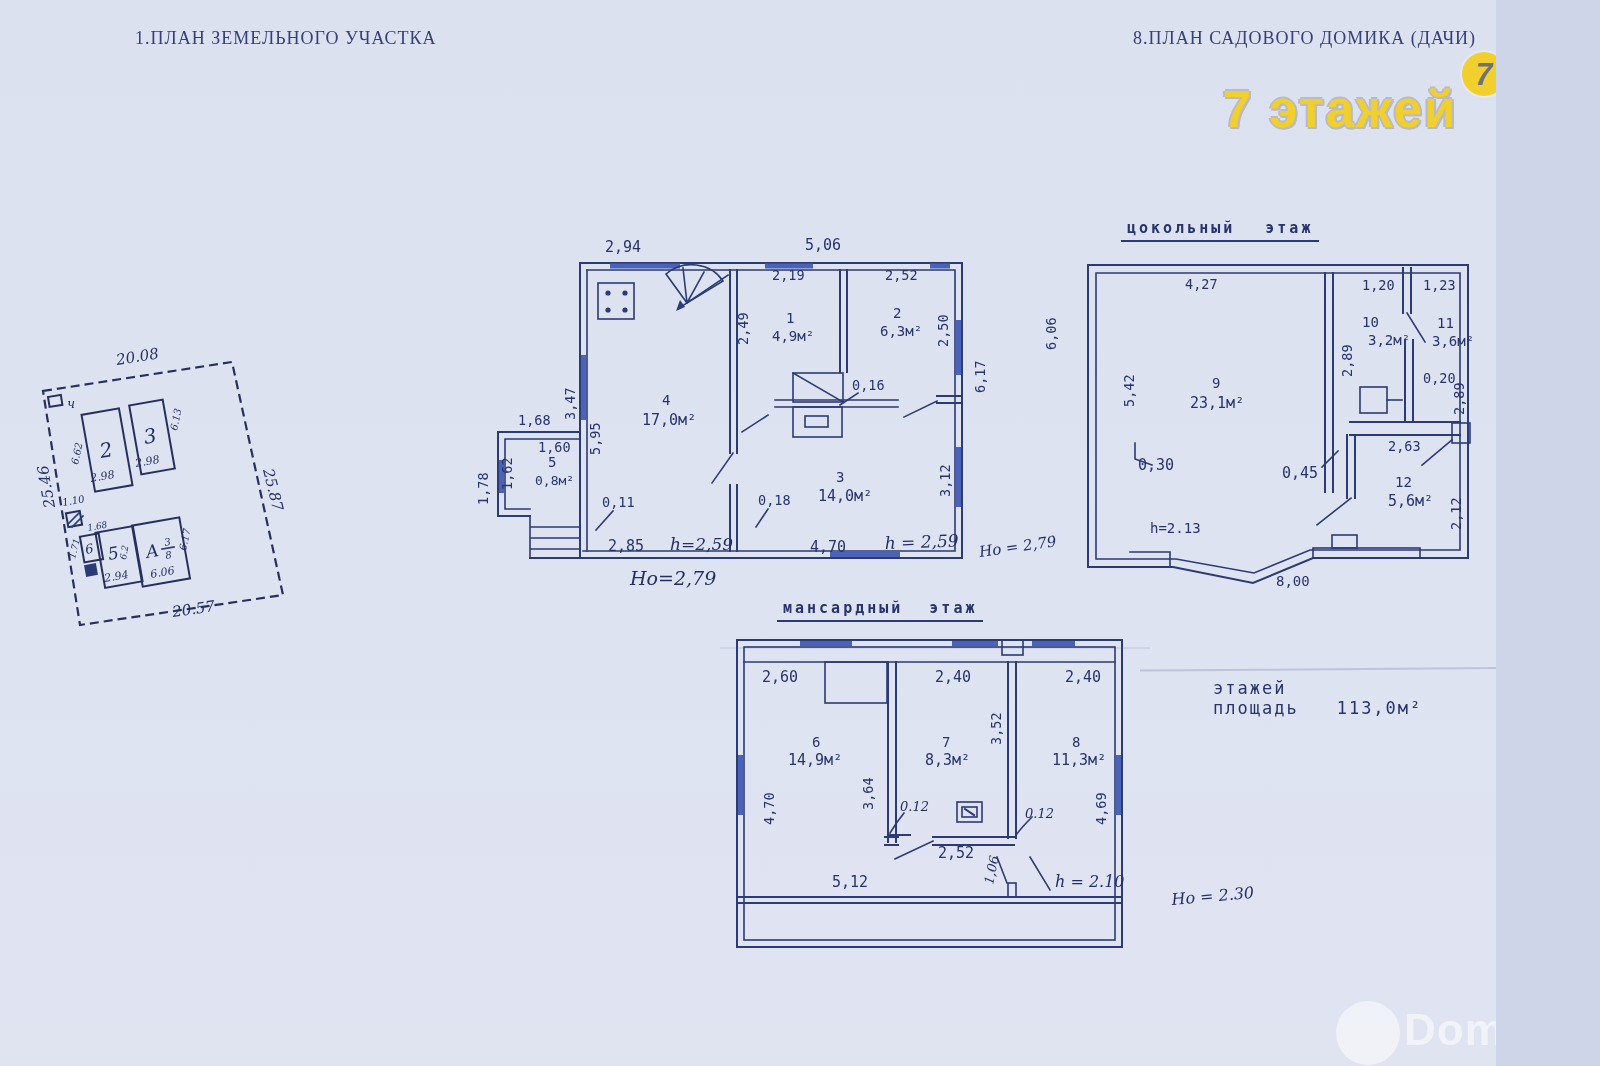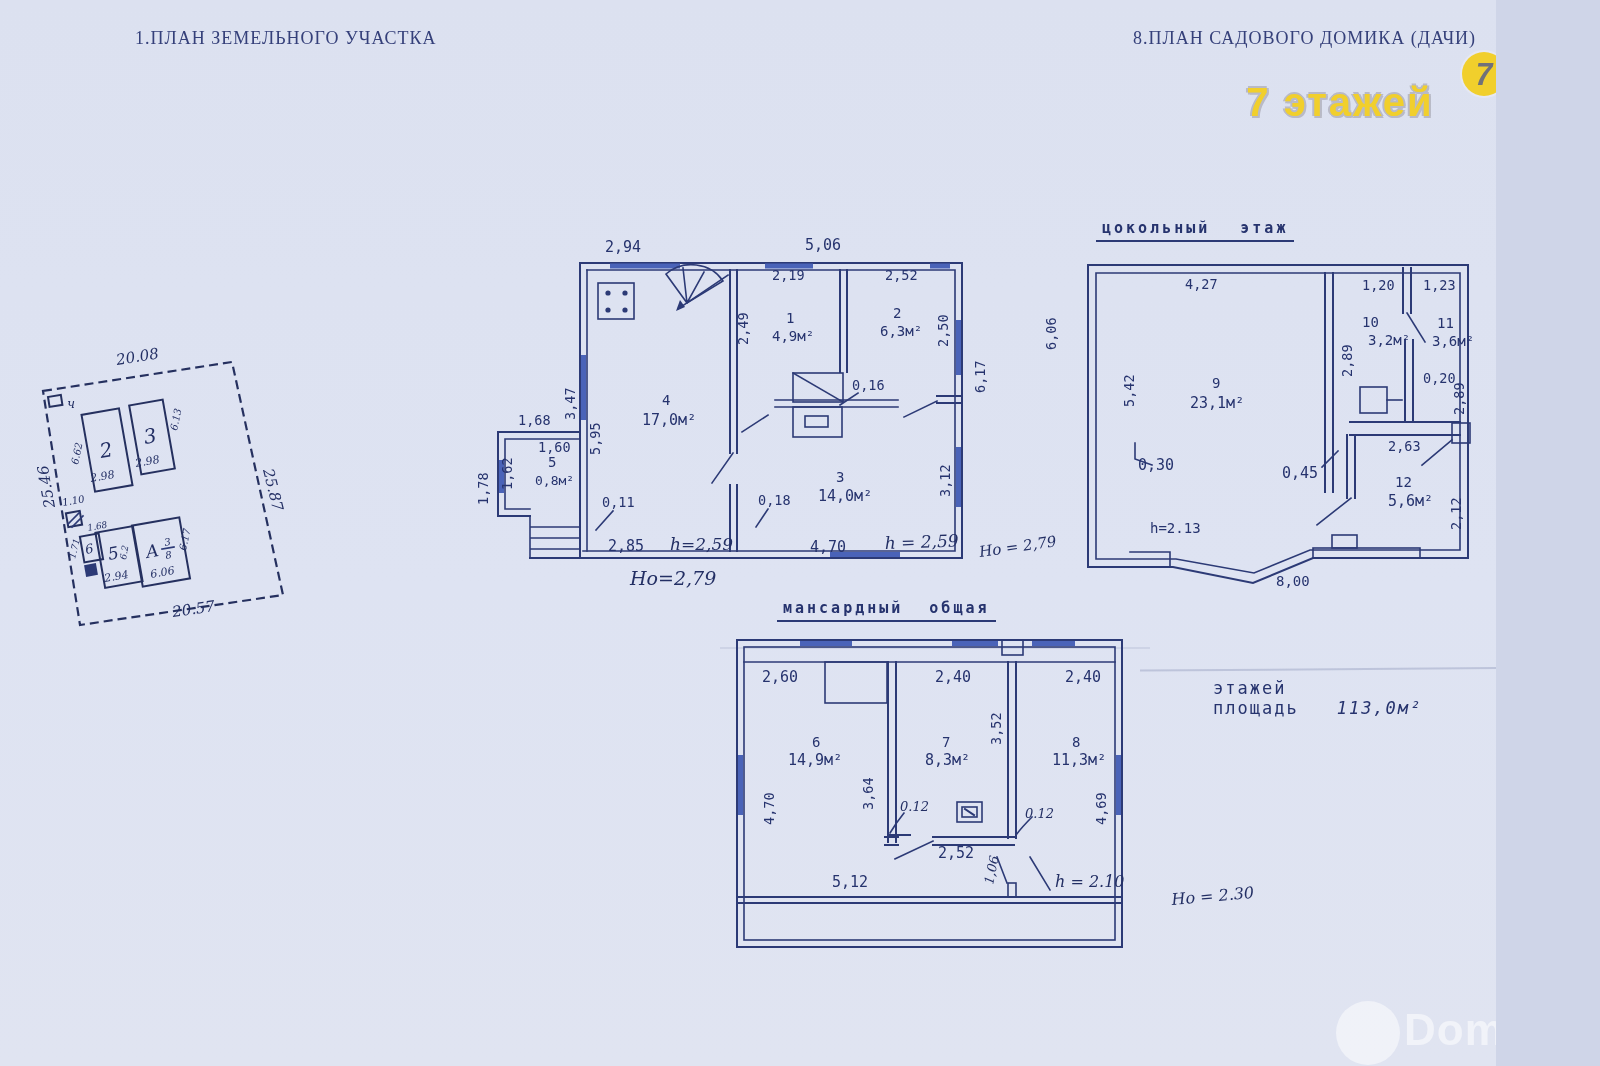--- a/index.html
+++ b/index.html
@@ -15,23 +15,23 @@
   .ink{fill:#2c3a76;}
   .dash{stroke:#25305f;stroke-width:2.2;fill:none;stroke-dasharray:9 5;}
   .plot{stroke:#25305f;stroke-width:2;fill:none;}
   .title{position:absolute;color:#35407a;font-family:"Liberation Serif",serif;
          font-size:18px;letter-spacing:1px;}
   .plan-title{position:absolute;color:#26336e;font-family:"DejaVu Sans Mono",monospace;
         font-weight:bold;font-size:15px;letter-spacing:3px;word-spacing:18px;
         border-bottom:2px solid #2c3a76;padding:0 6px 3px 6px;}
   #total-area{position:absolute;left:1213px;top:678px;color:#26336e;
         font-family:"DejaVu Sans Mono",monospace;font-size:17px;letter-spacing:2px;}
-  #total-area .val{margin-left:38px;font-style:italic;}
+  #total-area .val{margin-left:38px;}
   #logo-text{position:absolute;left:1215px;top:80px;width:250px;text-align:center;
-        font-family:"Liberation Sans",sans-serif;font-weight:bold;font-size:40px;
+        font-family:"Liberation Sans",sans-serif;font-weight:bold;font-size:51px;
         color:#f1cf2c;letter-spacing:2px;
         text-shadow:-2px 0 0 #b9bac6,2px 0 0 #b9bac6,0 -2px 0 #b9bac6,0 2px 0 #b9bac6,2px 2px 0 #b9bac6;}
   #logo-badge{position:absolute;left:1462px;top:52px;width:44px;height:44px;border-radius:50%;
         background:#f1cf2c;display:flex;align-items:center;justify-content:center;
         box-shadow:0 0 0 2px #e6e8f2;}
   #logo-badge span{color:#70717a;font-weight:bold;font-size:32px;transform:skew(-10deg);
         font-family:"Liberation Sans",sans-serif;}
   .fold{position:absolute;height:2px;background:rgba(120,130,170,.32);}
   #wm-circle{position:absolute;left:1336px;top:1001px;width:64px;height:64px;border-radius:50%;
         background:rgba(255,255,255,.5);}
@@ -175,21 +175,21 @@
     <text x="122" y="272" font-size="13.5">0,11</text>
     <text x="278" y="270" font-size="13.5">0,18</text>
     <text x="128" y="316" font-size="15">2,85</text>
     <text class="hand" x="190" y="315" font-size="17">h=2,59</text>
     <text x="330" y="317" font-size="15">4,70</text>
     <text class="hand" x="405" y="314" font-size="17" transform="rotate(-2 405 314)">h = 2,59</text>
     <text class="hand" x="150" y="350" font-size="19">Но=2,79</text>
     <text class="hand" x="500" y="322" font-size="15" transform="rotate(-8 500 322)">Но = 2,79</text>
   </svg>
 
-  <div class="plan-title" style="left:1096px;top:219px;">цокольный этаж</div>
+  <div class="plan-title" style="left:1121px;top:219px;">цокольный этаж</div>
   <svg style="left:1040px;top:215px;" width="560" height="385" viewBox="0 0 560 385">
     <path class="w" d="M48,50 H428 V343 H273 L213,368 L133,352 H48 Z"></path>
     <path class="w1" d="M56,58 H420 V335 H270 L214,358 L136,344 H56 Z"></path>
 
     <rect class="w1" x="273" y="333" width="107" height="10"></rect>
     <rect class="w1" x="292" y="320" width="25" height="13"></rect>
     <path class="w1" d="M90,337 H130 V352"></path>
 
     <path class="w" d="M285,58 V277 M293,58 V277"></path>
     <path class="w" d="M307,220 V283 M315,220 V283"></path>
@@ -223,21 +223,21 @@
     <text x="355" y="272" font-size="14">12</text>
     <text x="348" y="291" font-size="15">5,6м²</text>
     <text x="421" y="315" font-size="13.5" transform="rotate(-90 421 315)">2,12</text>
     <text x="98" y="255" font-size="15">0,30</text>
     <text x="242" y="263" font-size="15">0,45</text>
     <text x="110" y="318" font-size="14">h=2.13</text>
     <text x="236" y="371" font-size="14">8,00</text>
     <text x="478" y="341" font-size="14">Н=2.43</text>
   </svg>
 
-  <div class="plan-title" style="left:777px;top:599px;word-spacing:14px;">мансардный общая</div>
+  <div class="plan-title" style="left:777px;top:599px;word-spacing:14px;">мансардный этаж</div>
   <svg style="left:720px;top:595px;" width="520" height="380" viewBox="0 0 520 380">
     <rect class="w" x="17" y="45" width="385" height="307"></rect>
     <rect class="w1" x="24" y="52" width="371" height="293"></rect>
     <line class="w1" x1="24" y1="67" x2="395" y2="67"></line>
 
     <path class="w" d="M17,302 H402 M17,308 H402"></path>
 
     <path class="w" d="M168,67 V247 M176,67 V247 M168,240 H190"></path>
     <path class="w" d="M288,67 V243 M296,67 V243"></path>
     <rect class="w1" x="288" y="288" width="8" height="14"></rect>

